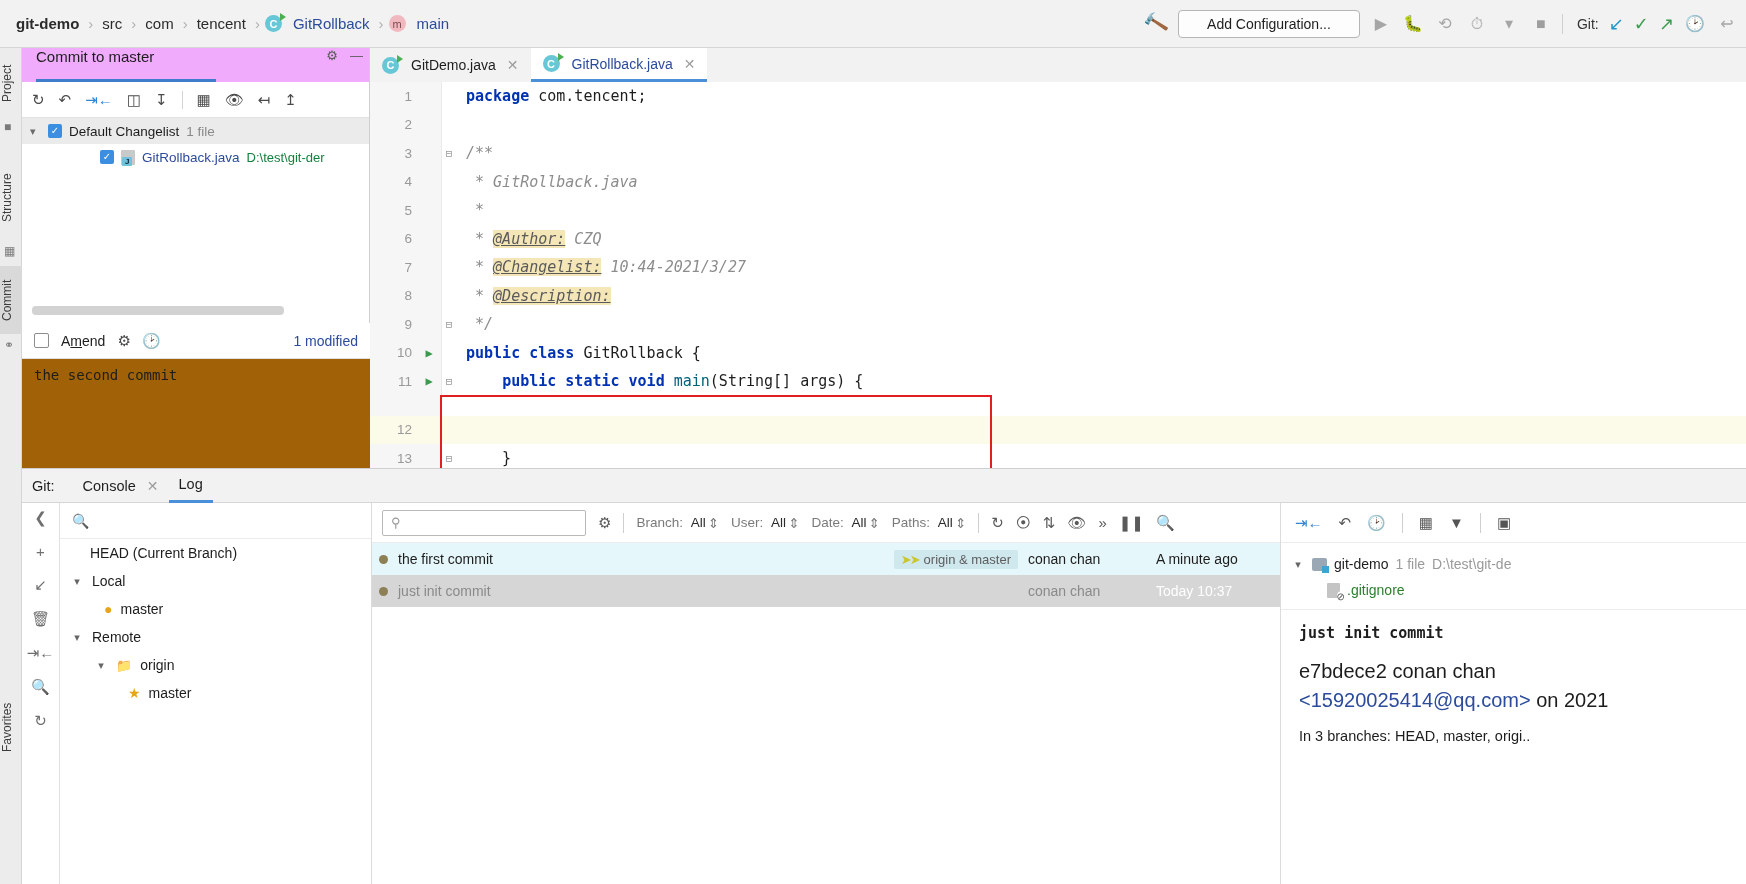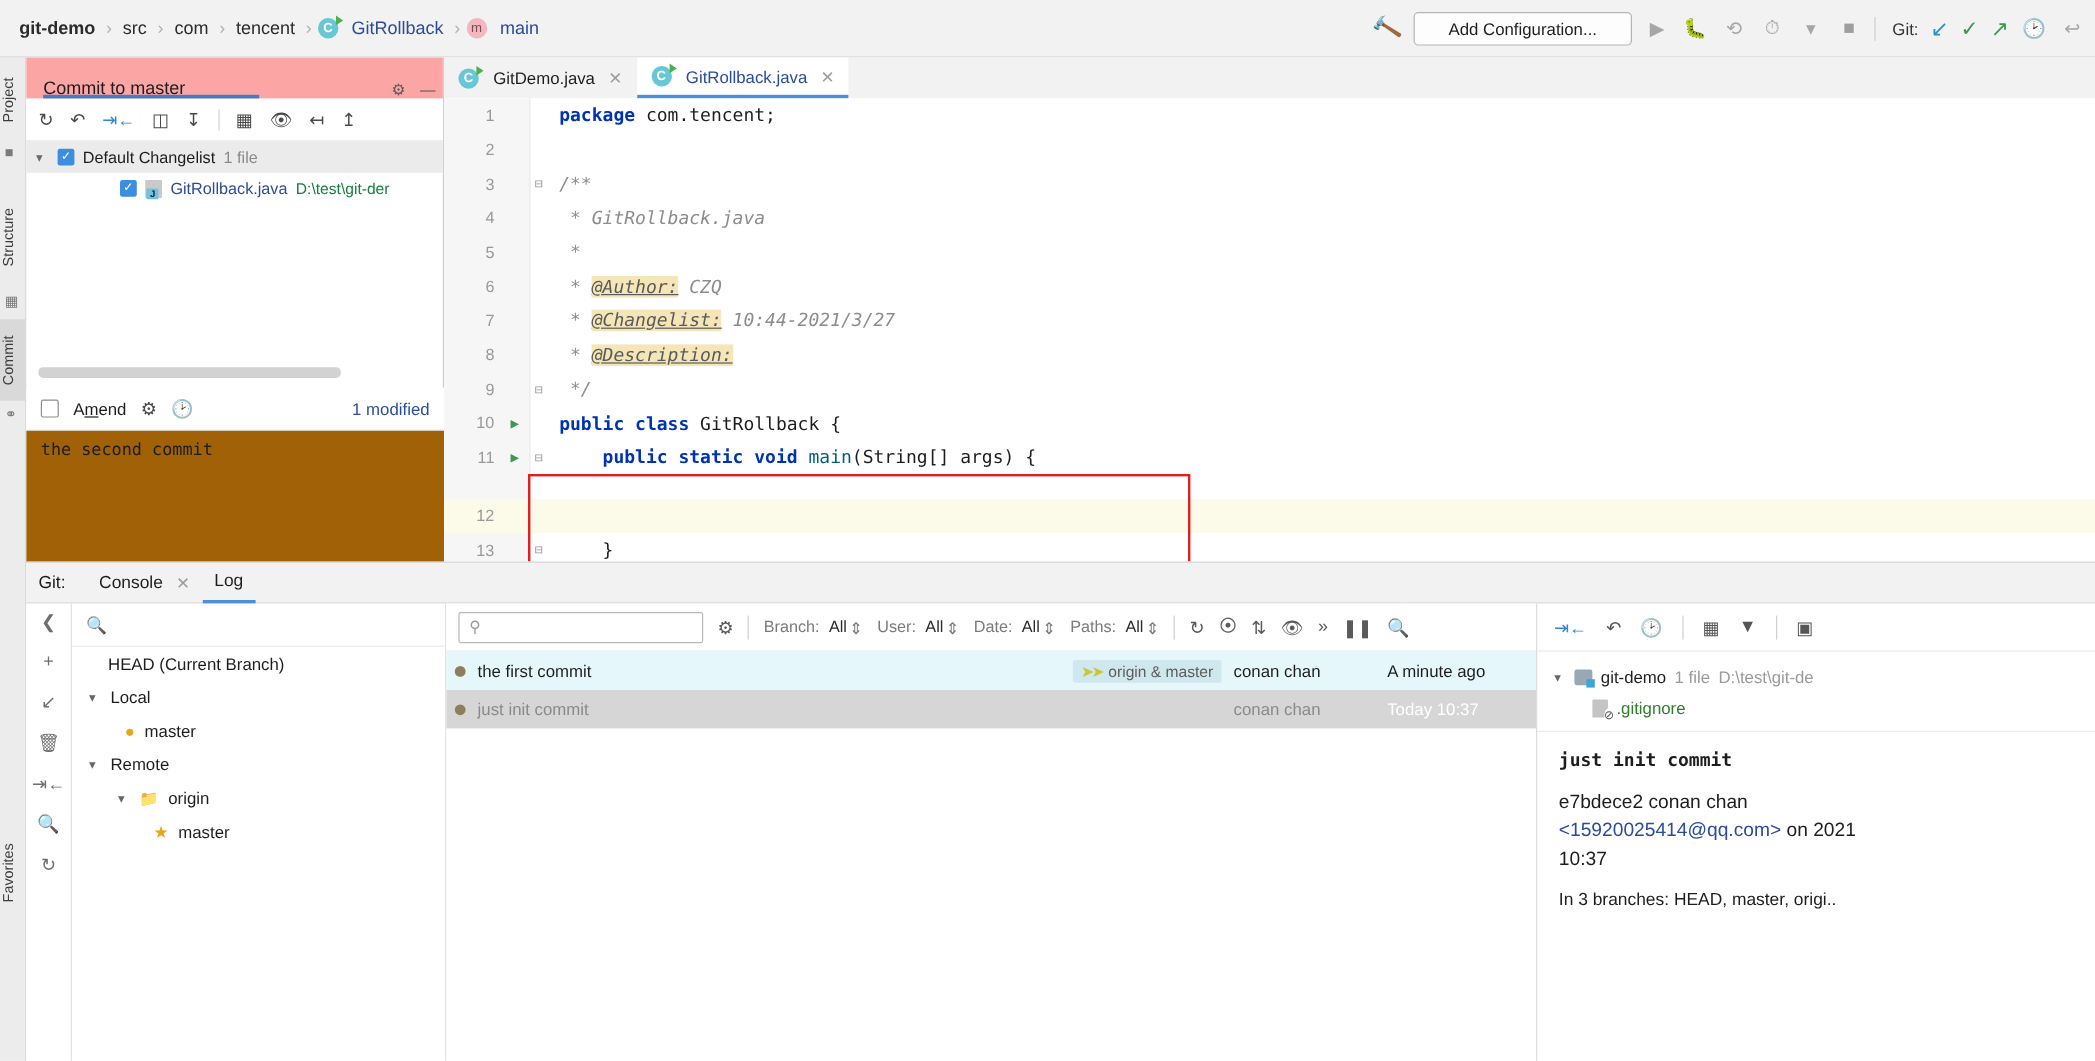--- a/index.html
+++ b/index.html
@@ -68,21 +68,21 @@
   }
   .vtab.active { background: #d9d9d9; }
   .vicon { position: absolute; left: 4px; width: 14px; color: #7a7a7a; font-size: 12px; }
 
   
   .commitpanel {
     position: absolute; left: 22px; top: 48px; width: 348px; height: 420px;
     background: #fff; border-right: 1px solid #cfcfcf;
   }
   .cp-header {
-    height: 34px; background: #fca5a5; display: flex; align-items: flex-end;
+    height: 34px; background: #f0abfc; display: flex; align-items: flex-start;
     padding: 0 6px 0 14px; position: relative;
   }
   .cp-title { font-size: 15px; color: #1d1d1d; }
   .cp-title-underline {
     position: absolute; left: 14px; bottom: 0; width: 180px; height: 3px; background: #3d7dcb;
   }
   .cp-hdr-icons { margin-left: auto; display: flex; gap: 12px; align-items: center; color: #5a5a5a; }
   .cp-toolbar {
     height: 36px; display: flex; align-items: center; gap: 14px;
     padding: 0 10px; background: #fff; border-bottom: 1px solid #e2e2e2;
@@ -276,21 +276,21 @@
   .gitignore-ico::after {
     content: "\2298"; position: absolute; right: -5px; bottom: -4px;
     color: #555; font-size: 10px; background: #fff; border-radius: 50%;
   }
   .dfname { color: #1d1d1d; }
   .dfname.green { color: #2d7d2d; }
   .dfcount { color: #9a9a9a; }
   .dfpath { color: #9a9a9a; }
   .det-msg { padding: 14px 18px; border-top: 1px solid #ececec; }
   .dm-title { font-family: "DejaVu Sans Mono", monospace; font-weight: bold; font-size: 15px; margin-bottom: 18px; }
-  .dm-line { font-size: 16px; margin-bottom: 6px; color: #1d1d1d; }
+  .dm-line { font-size: 20px; margin-bottom: 6px; color: #1d1d1d; }
   .dm-link { color: #2b4b9b; }
   .dm-branches { margin-top: 16px; font-size: 14.5px; }
 </style>
 </head>
 <body>
 
 <div id="app">
 
   <div class="topbar">
     <div class="crumbs">
@@ -560,19 +560,18 @@
           </div>
         </div>
 
         <div class="det-msg">
           <div class="dm-title">just init commit</div>
           <div class="dm-line">e7bdece2 conan chan</div>
           <div class="dm-line">
             <span class="dm-link">&lt;15920025414@qq.com&gt;</span>
             <span>on 2021</span>
           </div>
-          <div class="dm-line">10:37</div>
           <div class="dm-branches">In 3 branches: HEAD, master, origi..</div>
         </div>
       </div>
     </div>
   </div>
 </div>
 
 </body></html>

